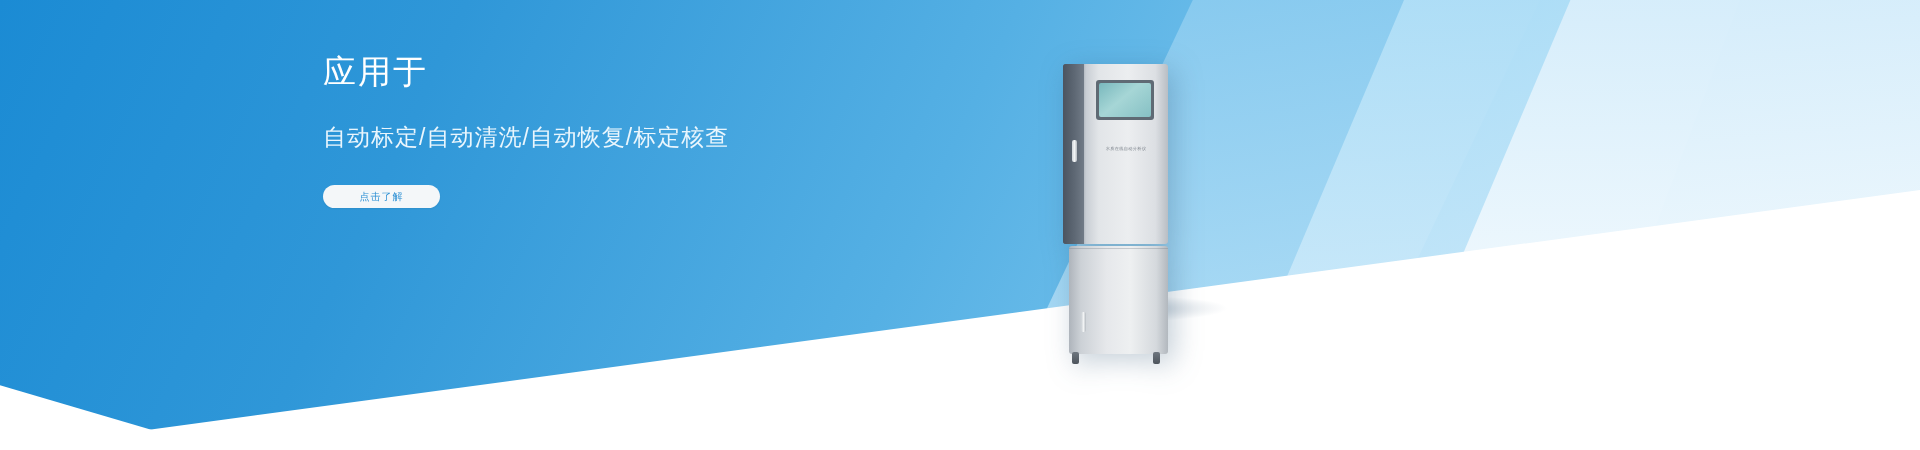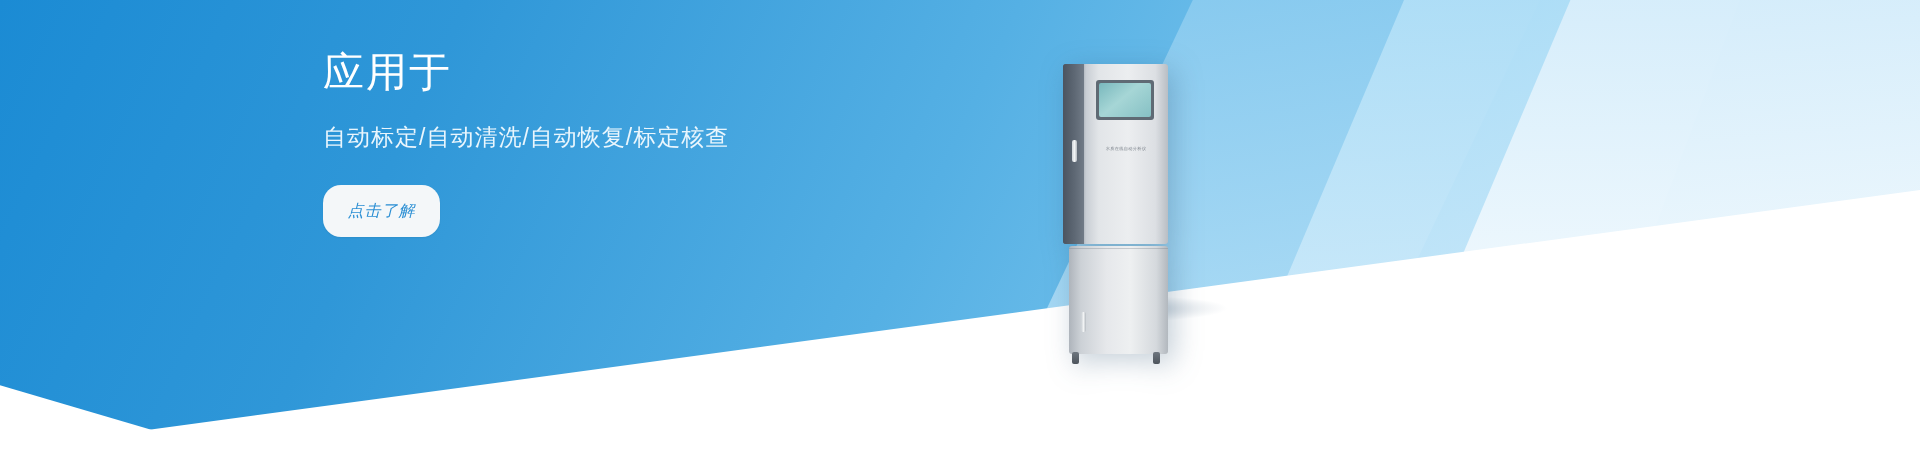--- a/index.html
+++ b/index.html
@@ -27,29 +27,28 @@
     clip-path:polygon(34% 0, 100% 0, 100% 100%, 0% 100%);
     opacity:.95;}
   .wedge-white{position:absolute;left:0;bottom:0;width:1920px;height:260px;
     background:#ffffff;
     clip-path:polygon(0 100%, 100% 0, 100% 100%);}
   .wedge-bl{position:absolute;left:0;bottom:0;width:220px;height:120px;
     background:#ffffff;
     clip-path:polygon(0 46%, 100% 100%, 0 100%);}
 
   .content{position:absolute;left:323px;top:46px;width:720px;z-index:6;}
-  .title{color:#ffffff;font-size:41px;line-height:52px;font-weight:400;letter-spacing:2px;white-space:nowrap;}
+  .title{color:#ffffff;font-size:33px;line-height:52px;font-weight:400;letter-spacing:2px;white-space:nowrap;}
   .subtitle{color:#eaf6fd;font-size:23px;letter-spacing:1px;margin-top:24px;font-weight:400;}
   .cta{
     display:inline-flex;align-items:center;justify-content:center;
-    margin-top:32px;width:117px;height:52px;border-radius:18px;
-    background:#f4f7f9;color:#2b8fd4;font-size:16px;letter-spacing:1px;
+    margin-top:32px;width:117px;height:23px;border-radius:18px;
+    background:#f4f7f9;color:#2b8fd4;font-size:10px;letter-spacing:1px;
     border:none;cursor:pointer;font-family:inherit;
     box-shadow:0 1px 2px rgba(0,0,0,.06);
-    font-style:italic;
   }
 
   
   .device{position:absolute;left:1063px;top:64px;width:105px;height:250px;z-index:7;
     filter:drop-shadow(6px 6px 14px rgba(40,80,110,.28));}
   .dev-body{position:absolute;left:0;top:0;width:105px;height:180px;border-radius:3px;
     background:linear-gradient(90deg,#5a6470 0%,#6d7682 10%,#8e97a1 16%,#c9ced4 22%,#e2e5e8 34%,#eceef0 62%,#dcdfe3 88%,#b9bec4 100%);}
   .dev-left-dark{position:absolute;left:0;top:0;width:21px;height:180px;border-radius:3px 0 0 3px;
     background:linear-gradient(90deg,#4b5460,#5e6874 55%,#717b87);}
   .dev-screen{position:absolute;left:33px;top:16px;width:58px;height:40px;border-radius:3px;

